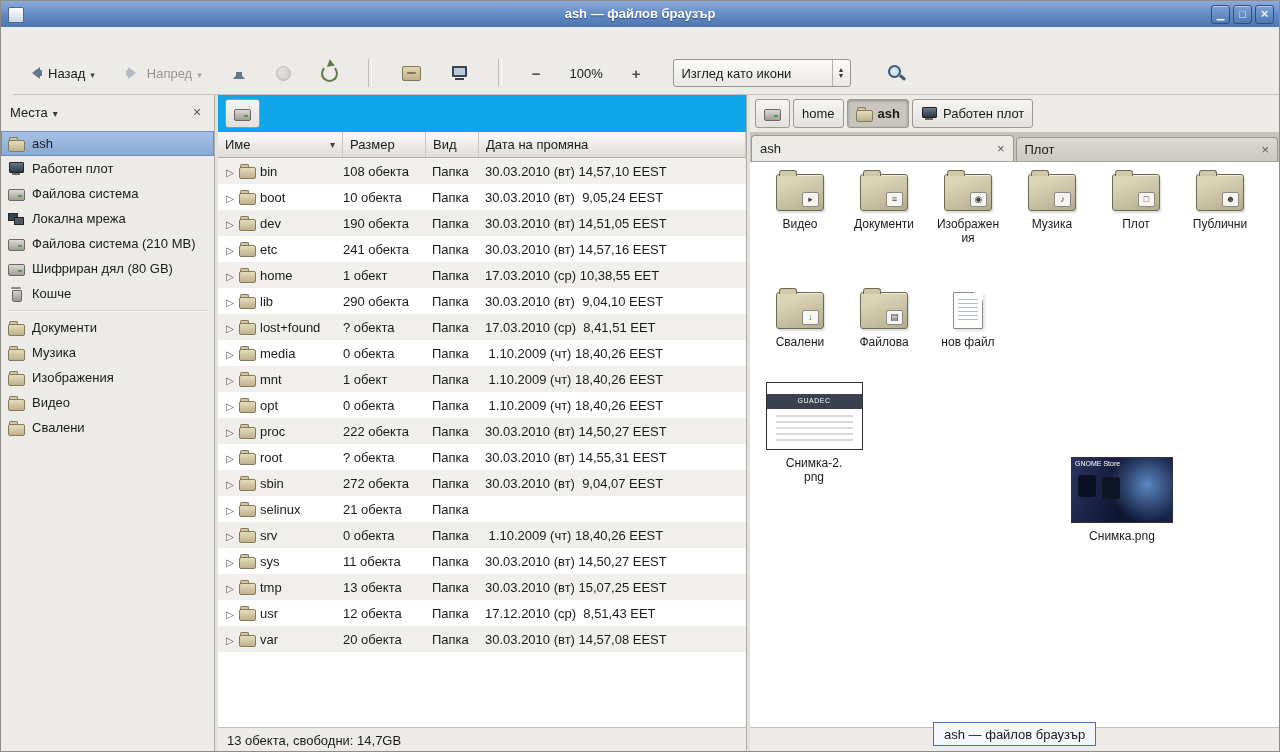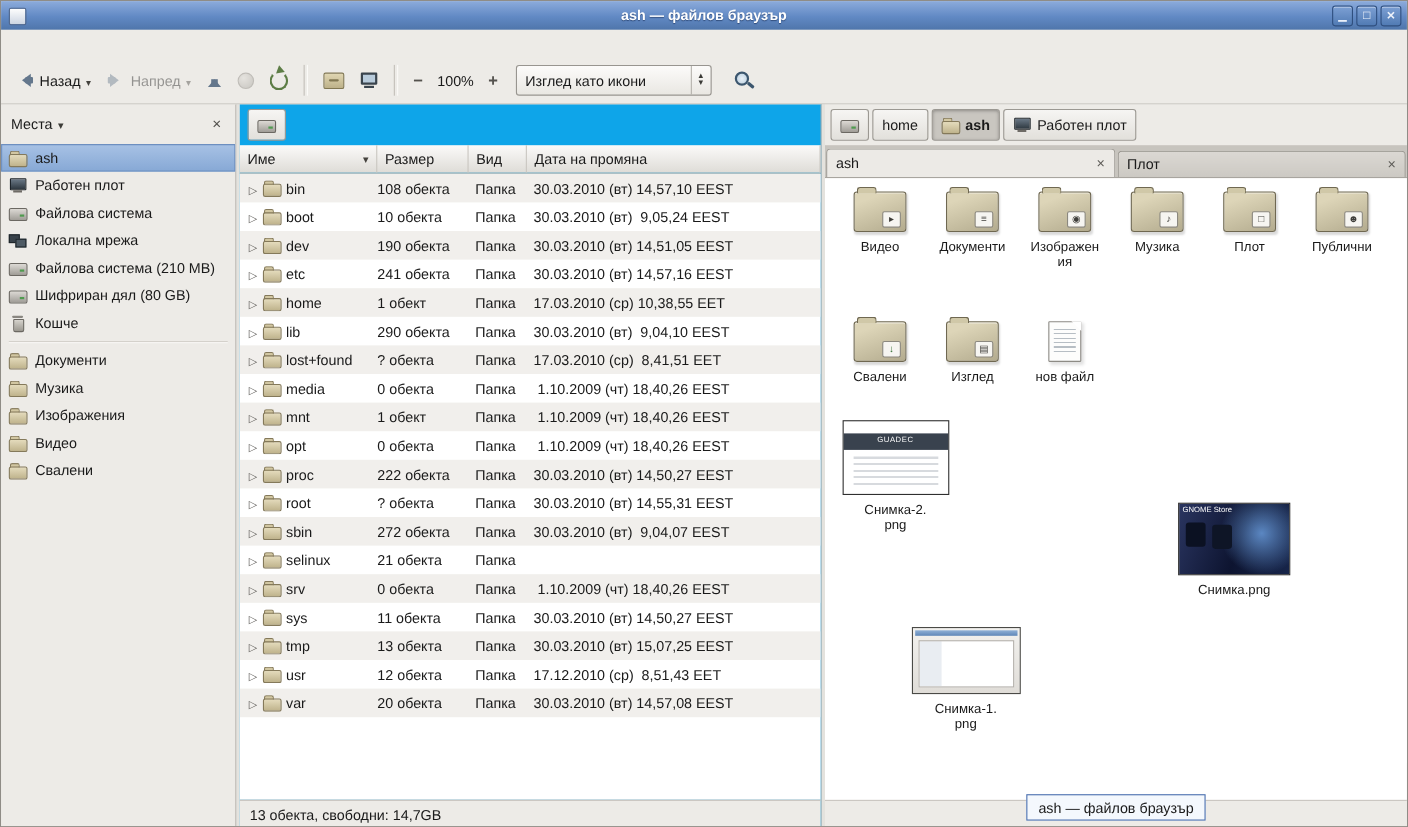--- a/index.html
+++ b/index.html
@@ -18,21 +18,21 @@
   .wglyph{color:#eef3fb;font-size:10px;line-height:10px;}
   .minimize-icon::before{content:"▁";}
   .maximize-icon::before{content:"□";font-size:11px;}
   .close-icon::before{content:"×";font-size:13px;font-weight:bold;}
 
   
   .menubar{display:flex;align-items:center;height:25px;padding-left:3px;background:#edebe7;}
   .menu-item{padding:3px 9px;}
 
   
-  .toolbar{display:flex;align-items:center;height:42px;padding:0 7px;gap:2px;border-bottom:1px solid #c6c3bd;background:#edebe7;}
+  .toolbar{display:flex;align-items:center;height:42px;padding:0 7px;gap:18px;border-bottom:1px solid #c6c3bd;background:#edebe7;margin-left:12px;}
   .tbtn{display:flex;align-items:center;gap:5px;padding:4px 6px;border-radius:3px;}
   .disabled{opacity:.42;}
   .chev::before{content:"▾";font-size:9px;color:#44423e;}
   .back-icon,.forward-icon{width:17px;height:13px;position:relative;}
   .back-icon::before{content:"";position:absolute;left:0;top:0;border:6px solid transparent;border-right:8px solid #64778c;}
   .back-icon::after{content:"";position:absolute;left:9px;top:3px;width:7px;height:6px;background:#64778c;border-radius:1px;}
   .forward-icon::before{content:"";position:absolute;right:0;top:0;border:6px solid transparent;border-left:8px solid #64778c;}
   .forward-icon::after{content:"";position:absolute;right:9px;top:3px;width:7px;height:6px;background:#64778c;border-radius:1px;}
   .up-icon{width:14px;height:14px;position:relative;}
   .up-icon::before{content:"";position:absolute;left:1px;top:0;border:6px solid transparent;border-bottom:7px solid #64778c;}
@@ -588,45 +588,39 @@
               <span class="ilabel">Публични</span>
             </div>
         </div>
         <div class="icons-row row2">
           <div class="icell i0">
               <span class="bigicon downloads-folder-icon"></span>
               <span class="ilabel">Свалени</span>
             </div>
             <div class="icell i1">
               <span class="bigicon templates-folder-icon"></span>
-              <span class="ilabel">Изглед</span>
+              <span class="ilabel">Файлова</span>
             </div>
             <div class="icell i2">
               <span class="bigicon text-file-icon"></span>
               <span class="ilabel">нов файл</span>
             </div>
         </div>
         <div class="fitem th-web i0">
             <div class="thumb">
               <span class="thumb-text">GUADEC</span>
             </div>
             <span class="ilabel">Снимка-2.png</span>
           </div>
           <div class="fitem th-dark i2">
             <div class="thumb">
               <span class="thumb-text">GNOME Store</span>
             </div>
             <span class="ilabel">Снимка.png</span>
           </div>
-          <div class="fitem th-window i3">
-            <div class="thumb">
-              <span class="thumb-text"></span>
-            </div>
-            <span class="ilabel">Снимка-1.png</span>
-          </div>
       </div>
       <div class="rstatus"></div>
     </div>
   </div>
 
   <div class="tooltip">
     <span>ash — файлов браузър</span>
   </div>
 
 </div>

